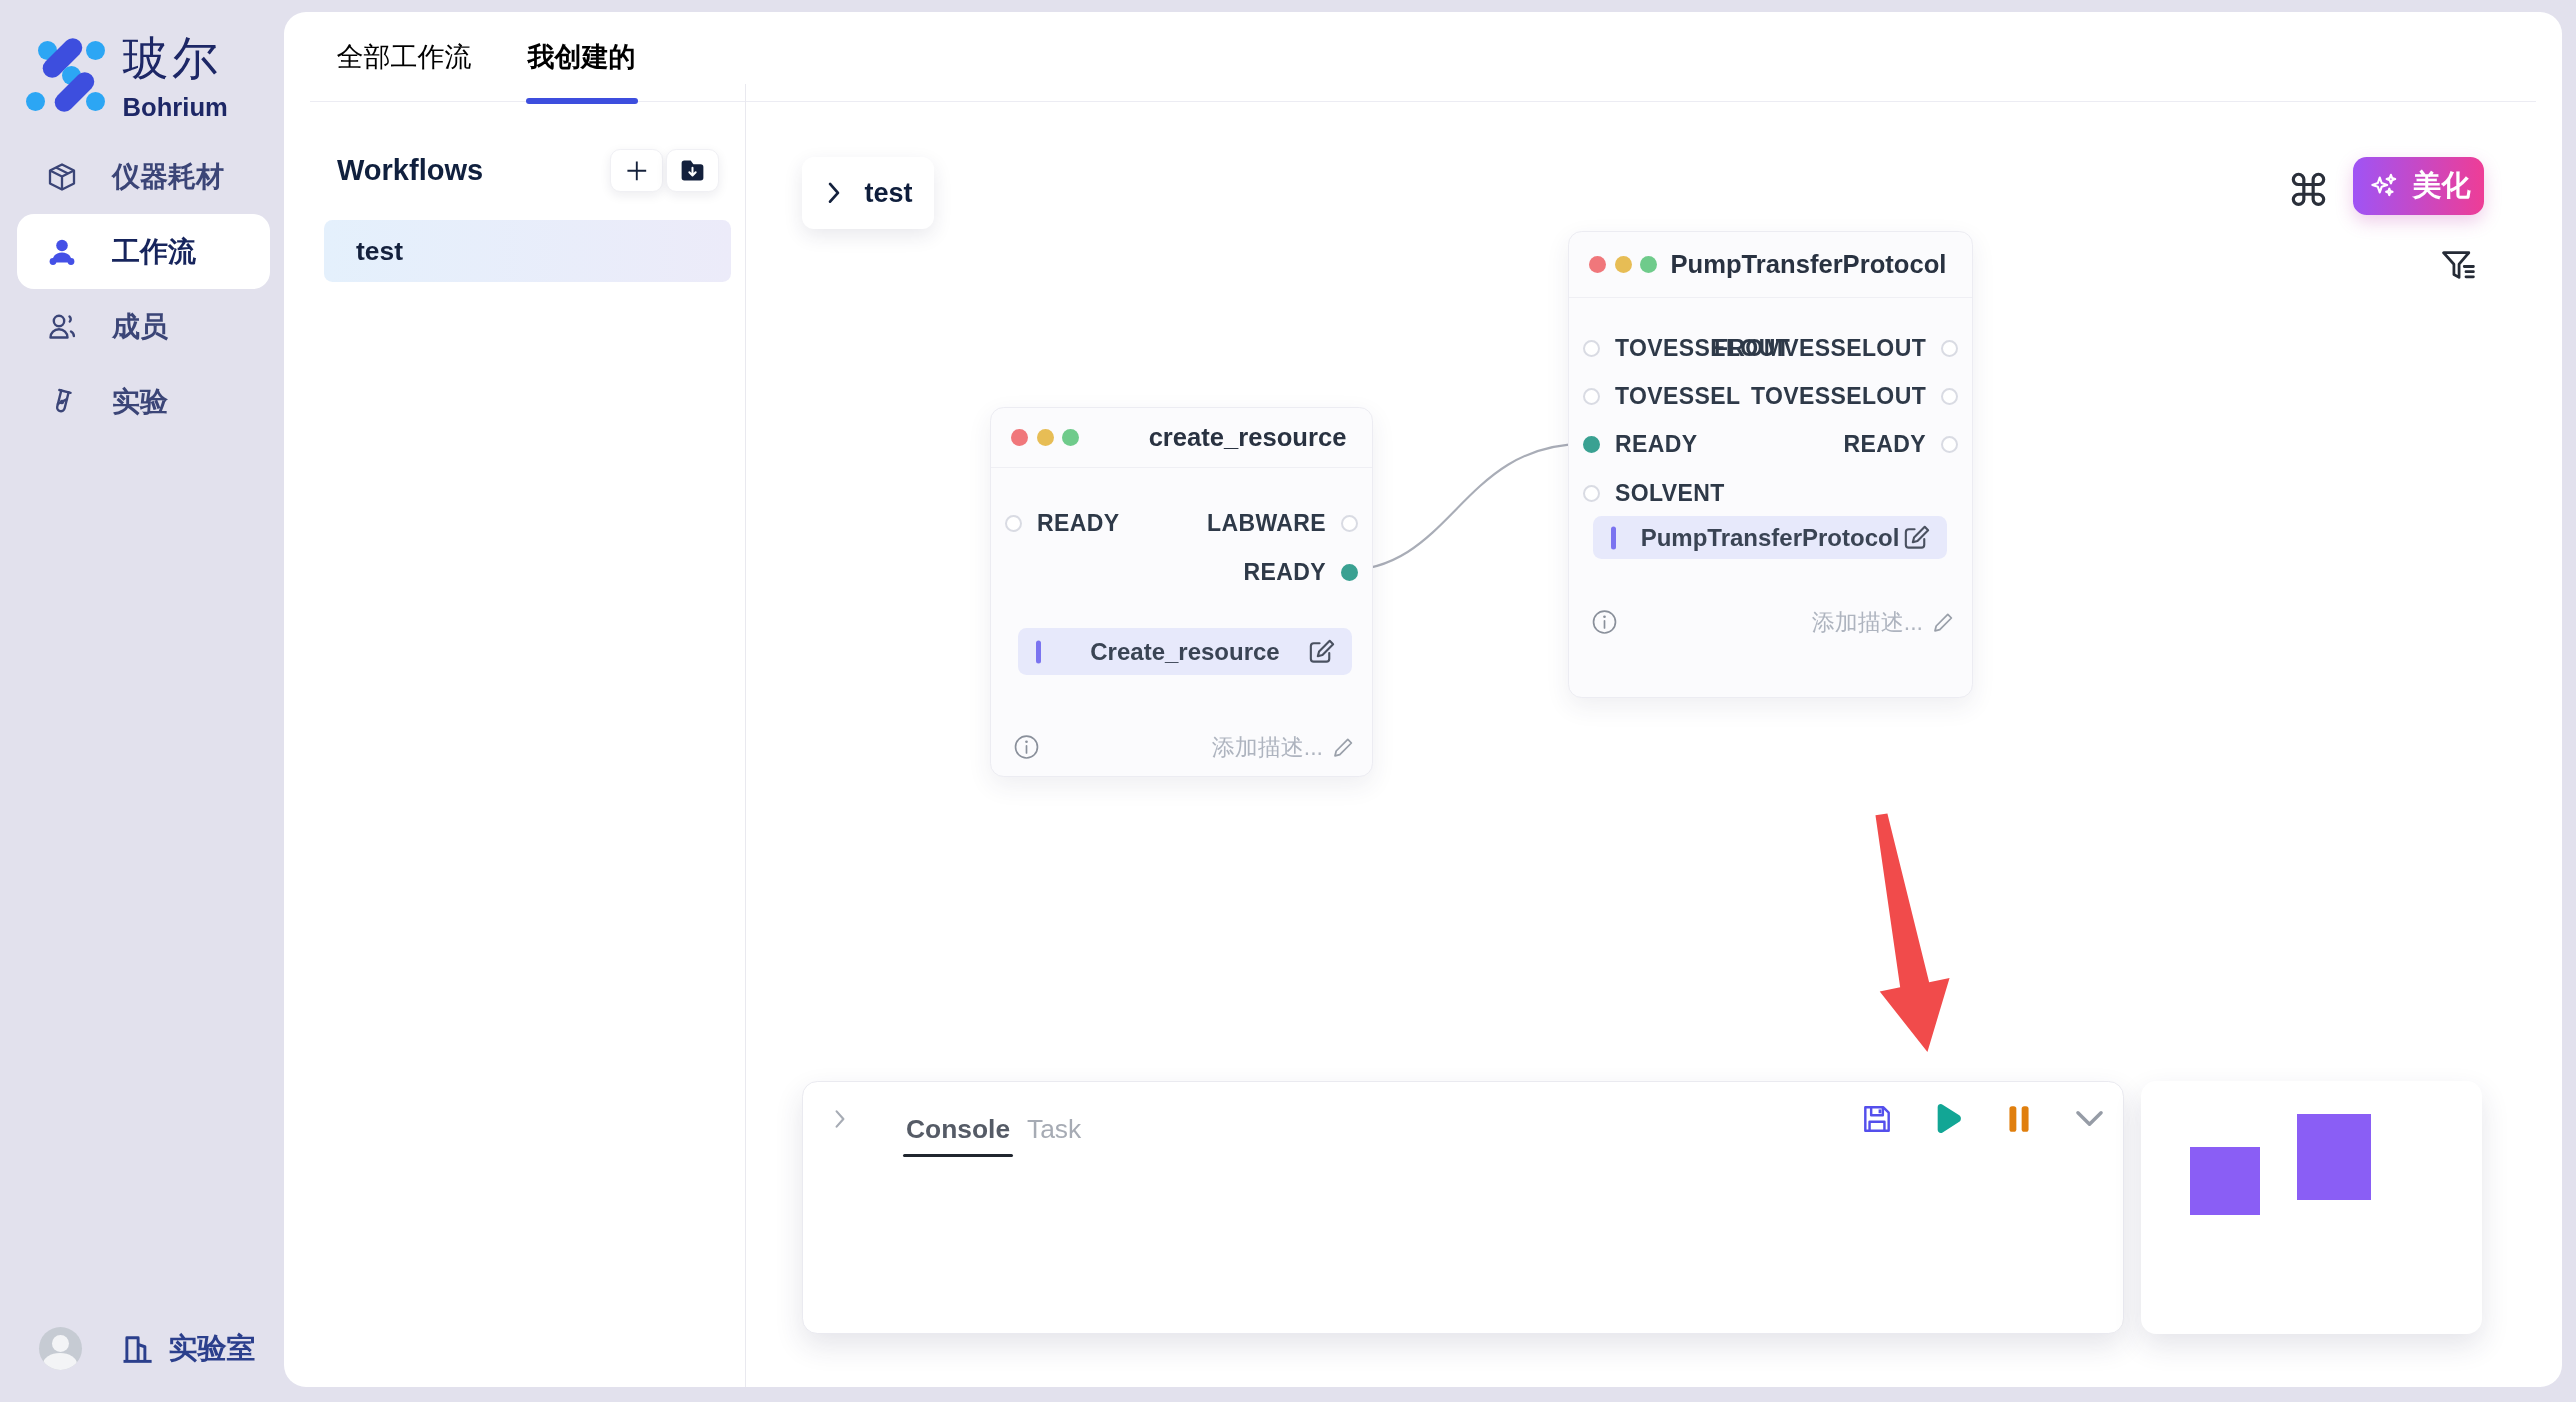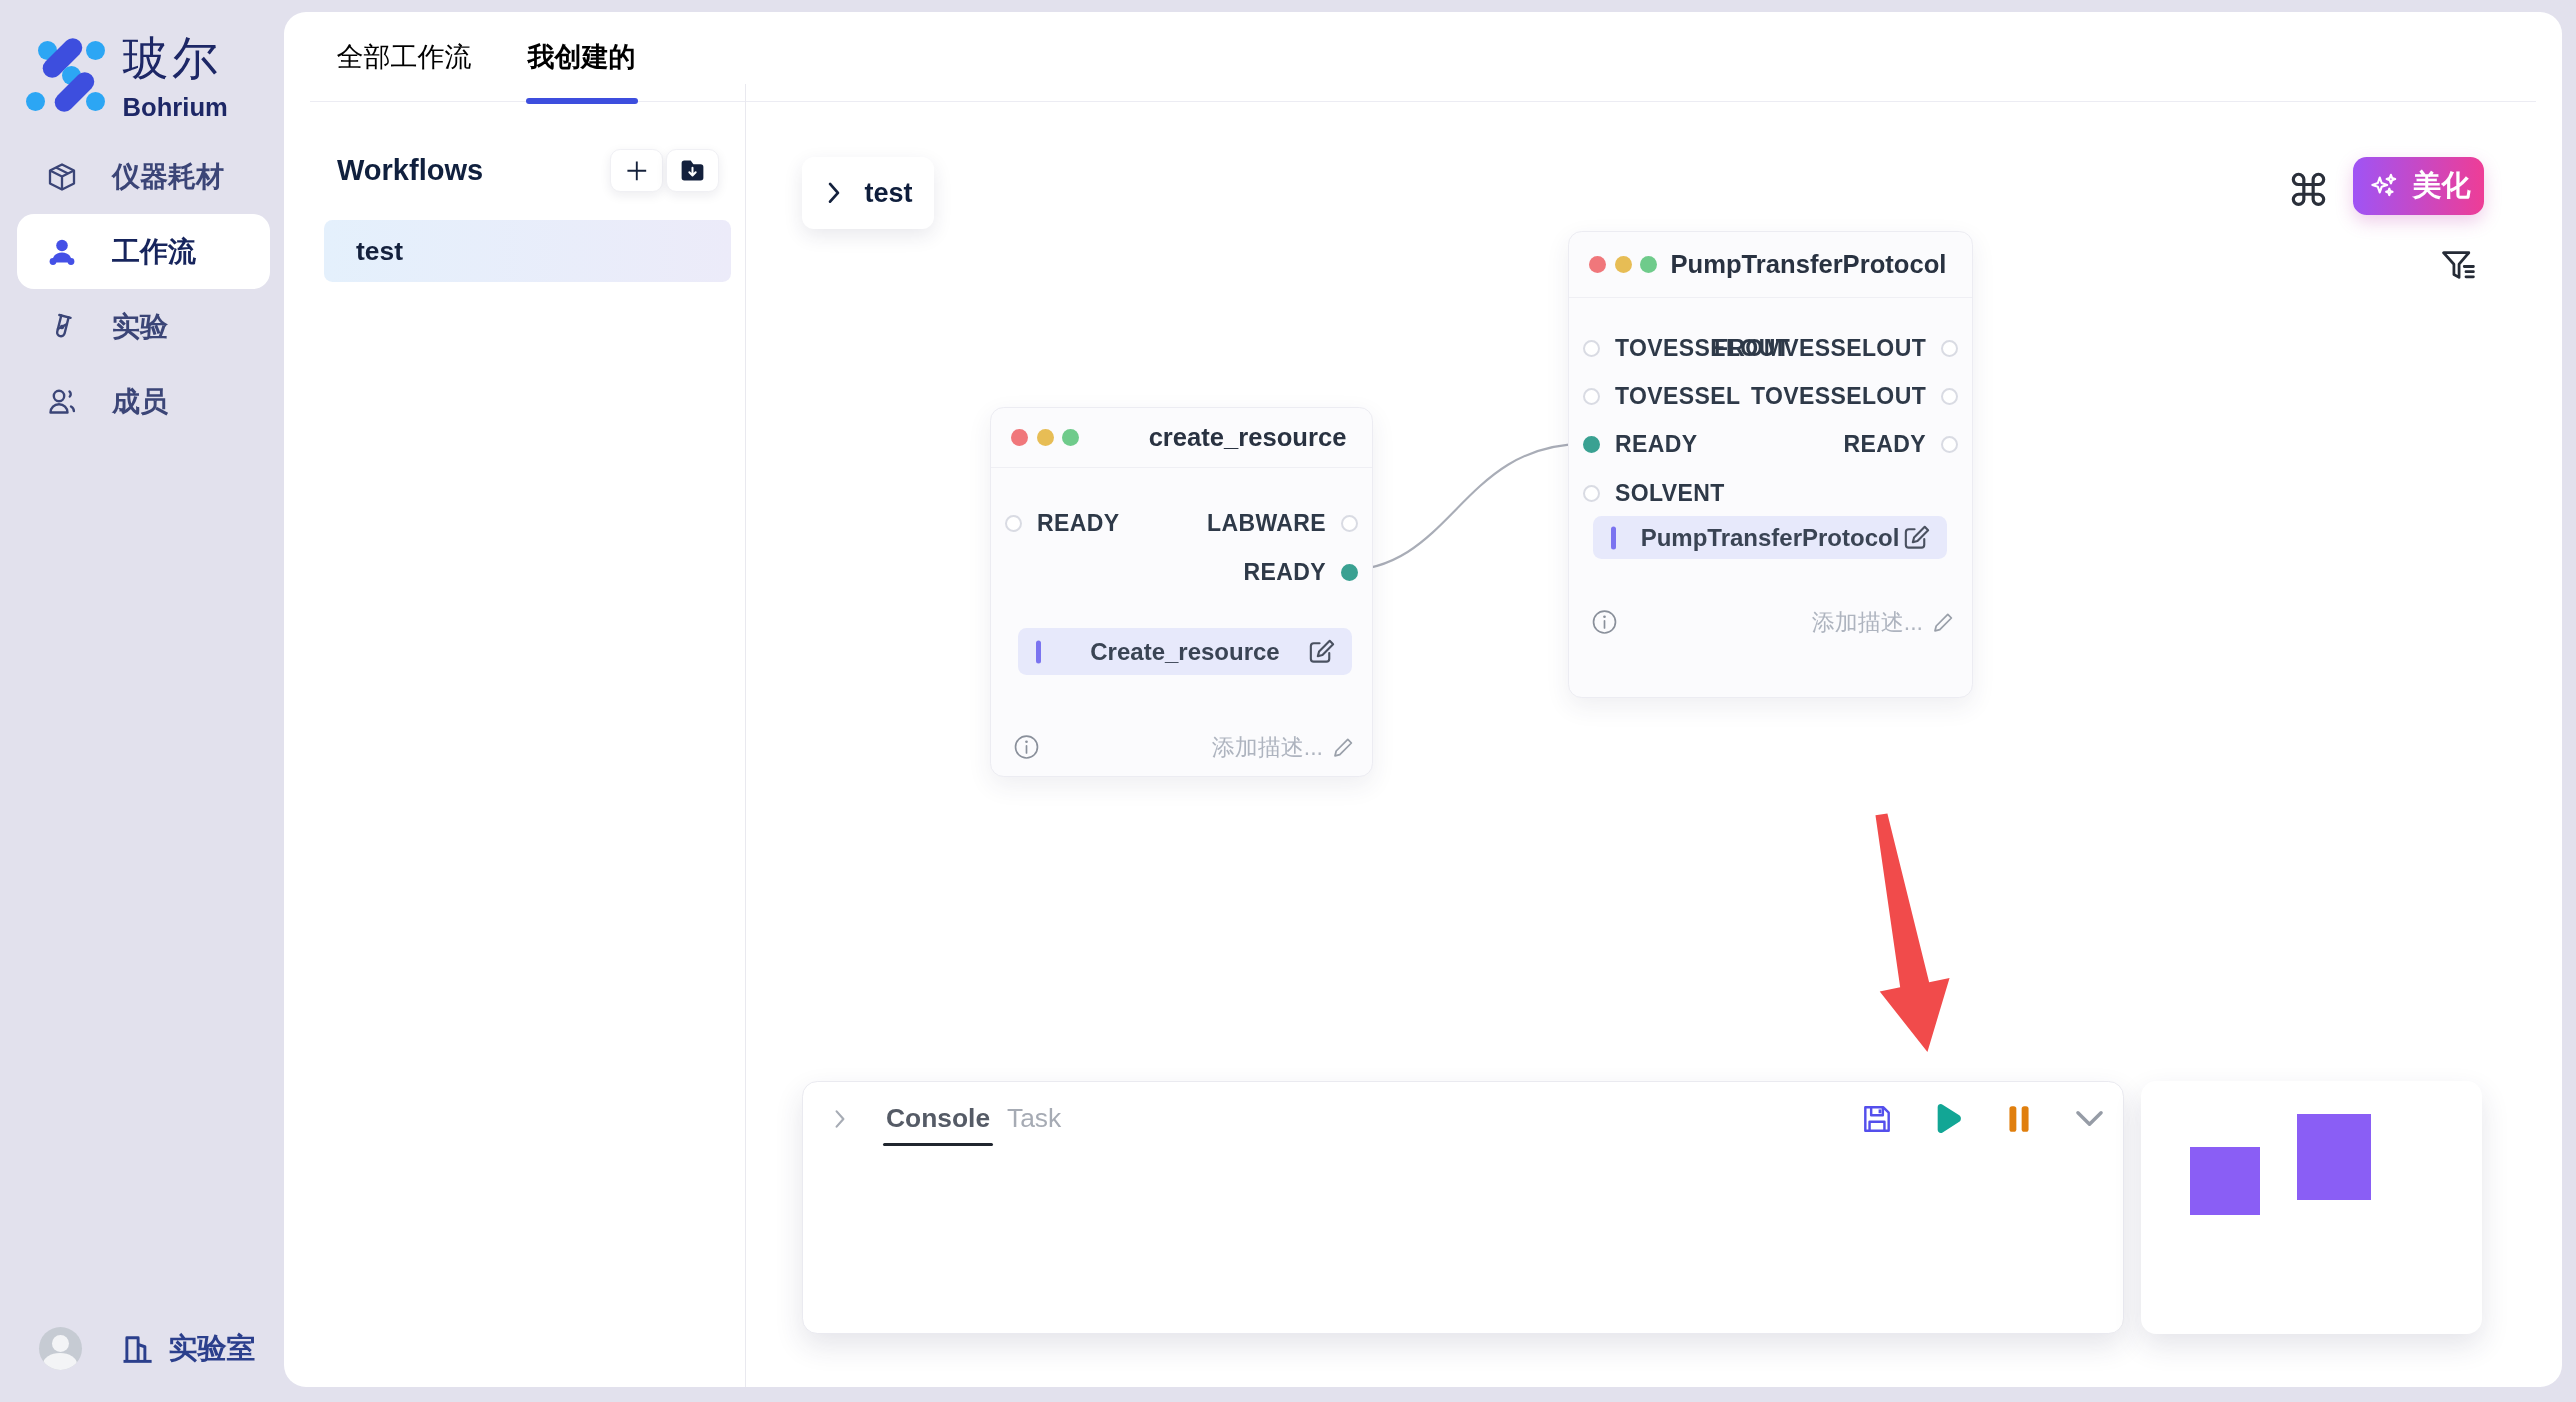--- a/index.html
+++ b/index.html
@@ -80,21 +80,21 @@
   .nfoot .pen { position:absolute; right:15.3px; top:50%; transform:translateY(-50%); width:25.6px; height:25.6px; cursor:pointer; }
   #node1 { left:244px; top:305px; width:383px; height:370px; }
   #node1 .node-head { height:60px; }
   #node2 { left:822px; top:129px; width:405px; height:467px; }
   #node2 .node-head { height:66px; }
 
   
   .console { position:absolute; left:56px; top:979px; width:1322px; height:253px; background:#fff; border:0.9px solid #EAEAF0; border-radius:15.3px; box-shadow:0 12px 29px rgba(40,40,80,.12); }
   .con-head { position:absolute; left:0; right:0; top:12px; height:55px; }
   .con-chev { position:absolute; left:25.6px; top:13.6px; width:22px; height:22px; cursor:pointer; }
-  .con-tab { position:absolute; top:0; height:49px; display:flex; align-items:center; font-size:26.4px; cursor:pointer; }
+  .con-tab { position:absolute; top:11px; height:49px; display:flex; align-items:center; font-size:26.4px; cursor:pointer;margin-left:20px; }
   .con-tab.active { left:83px; color:#555B66; font-weight:700; }
   .con-tab.active::after { content:""; position:absolute; left:-2.6px; right:-2.6px; bottom:-3.4px; height:3.4px; background:#20262F; border-radius:1.7px; }
   .con-tab.idle { left:204px; color:#A6ABB4; }
   .con-icons { position:absolute; right:13.6px; top:5.1px; display:flex; align-items:center; gap:32px; }
   .cicon { width:39px; height:39px; display:flex; align-items:center; justify-content:center; cursor:pointer; }
 
   
   .minimap { position:absolute; left:1395px; top:979px; width:341px; height:253px; background:#fff; border-radius:15.3px; box-shadow:0 12px 29px rgba(40,40,80,.12); }
   .mm-rect { position:absolute; background:#8A5EF5; }
   .mm-a { left:49px; top:66px; width:70px; height:68px; }
@@ -137,37 +137,37 @@
         <svg class="mi-icon" viewBox="0 0 32 32" fill="#4450E6">
           <circle cx="16" cy="9.5" r="5.8"></circle>
           <path d="M16 16.5c-5.4 0-9.4 3.4-9.4 8 0 1.2.9 2.1 2.1 2.1h14.6c1.2 0 2.1-.9 2.1-2.1 0-4.6-4-8-9.4-8z"></path>
           <circle cx="7" cy="25.5" r="3.4"></circle>
           <circle cx="25" cy="25.5" r="3.4"></circle>
         </svg>
         <span class="mi-label">工作流</span>
       </div>
       <div class="menu-item">
         <svg class="mi-icon" viewBox="0 0 32 32" fill="none" stroke="#3B4577" stroke-width="2.4" stroke-linecap="round" stroke-linejoin="round">
+          <circle cx="13" cy="10" r="5.2"></circle>
+          <path d="M4.5 26.5c0-5 3.8-8.2 8.5-8.2s8.5 3.2 8.5 8.2z"></path>
+          <path d="M23.5 5.5c1.6 1.2 1.6 3.6.3 5"></path>
+          <path d="M25 20.5c1.9 1 2.8 2.6 2.9 4.6"></path>
+        </svg>
+        <span class="mi-label">成员</span>
+      </div>
+      <div class="menu-item">
+        <svg class="mi-icon" viewBox="0 0 32 32" fill="none" stroke="#3B4577" stroke-width="2.4" stroke-linecap="round" stroke-linejoin="round">
           <g transform="rotate(14 16 16)">
             <path d="M12.5 5 v16.5 a3.8 3.8 0 0 0 7.6 0 V5"></path>
             <path d="M10.5 5 h11.6"></path>
             <path d="M12.5 19 L20.1 12"></path>
             <circle cx="16" cy="16" r="1.1" fill="#3B4577"></circle>
           </g>
         </svg>
         <span class="mi-label">实验</span>
-      </div>
-      <div class="menu-item">
-        <svg class="mi-icon" viewBox="0 0 32 32" fill="none" stroke="#3B4577" stroke-width="2.4" stroke-linecap="round" stroke-linejoin="round">
-          <circle cx="13" cy="10" r="5.2"></circle>
-          <path d="M4.5 26.5c0-5 3.8-8.2 8.5-8.2s8.5 3.2 8.5 8.2z"></path>
-          <path d="M23.5 5.5c1.6 1.2 1.6 3.6.3 5"></path>
-          <path d="M25 20.5c1.9 1 2.8 2.6 2.9 4.6"></path>
-        </svg>
-        <span class="mi-label">成员</span>
       </div>
     </div>
 
     <div class="sb-footer">
       <div class="avatar"></div>
       <div class="lab">
         <svg width="36" height="36" viewBox="0 0 32 32" fill="none" stroke="#2B3F8C" stroke-width="2.6" stroke-linejoin="round">
           <path d="M7 27 V6 h10 v21"></path>
           <path d="M17 12 l6 2 v13"></path>
           <path d="M4 27 h25"></path>

